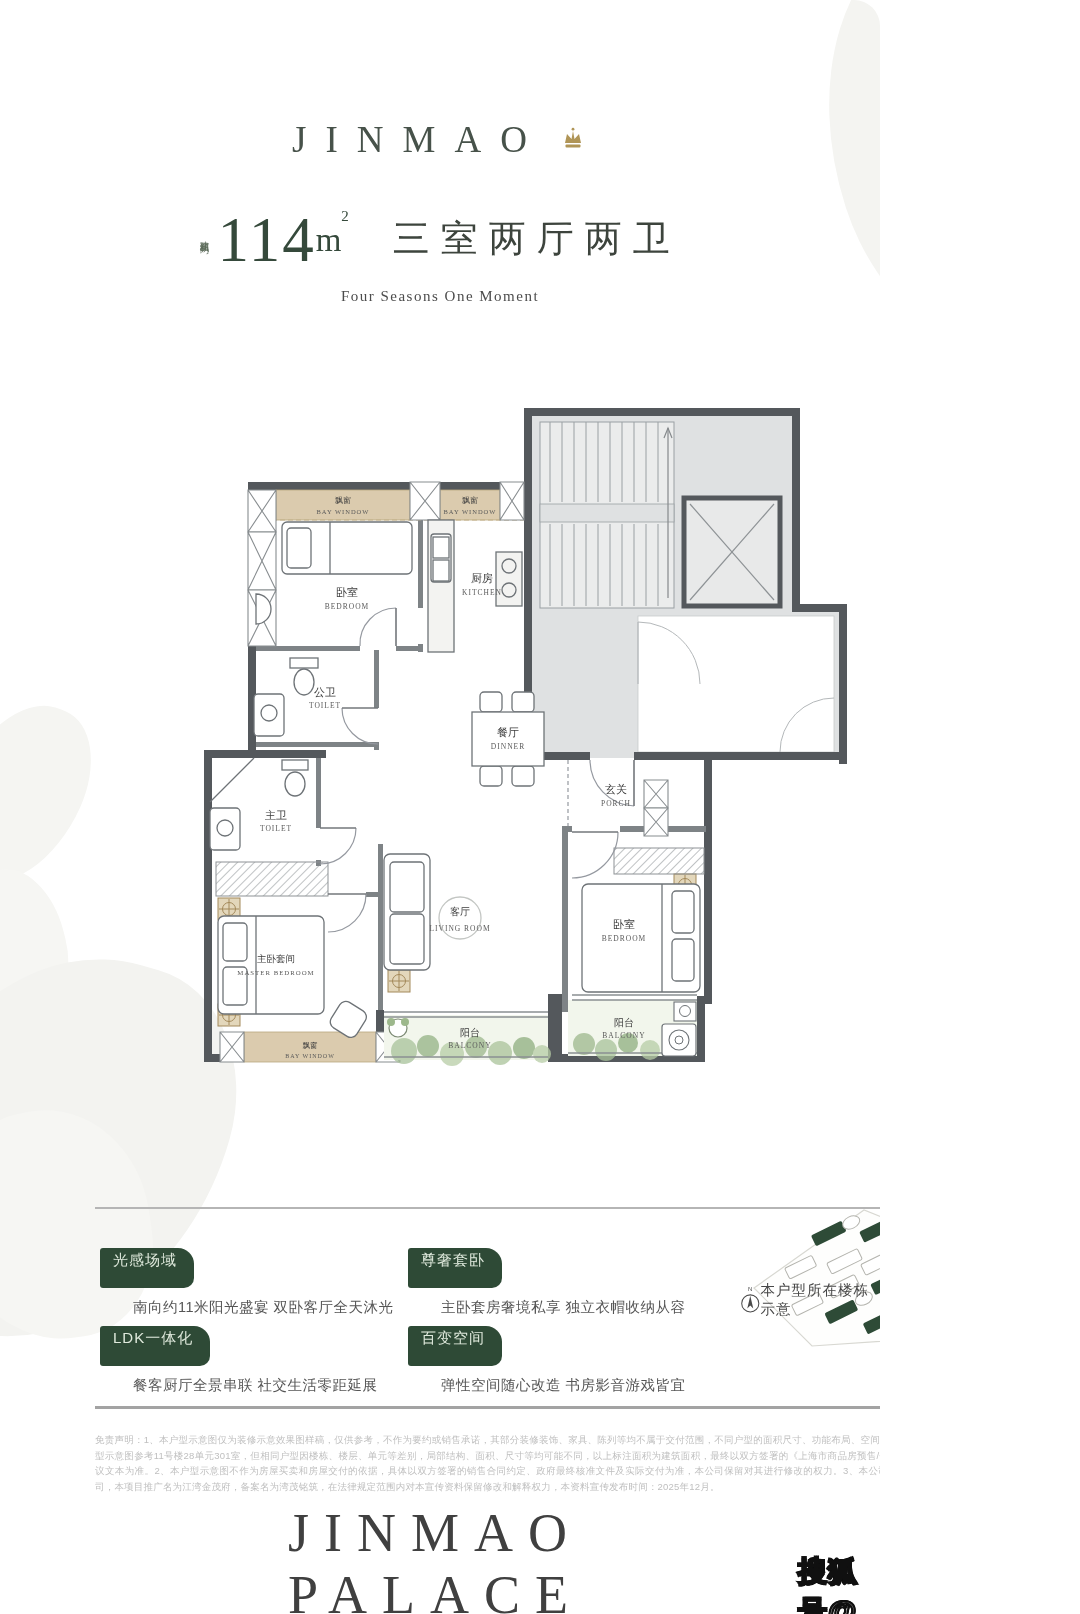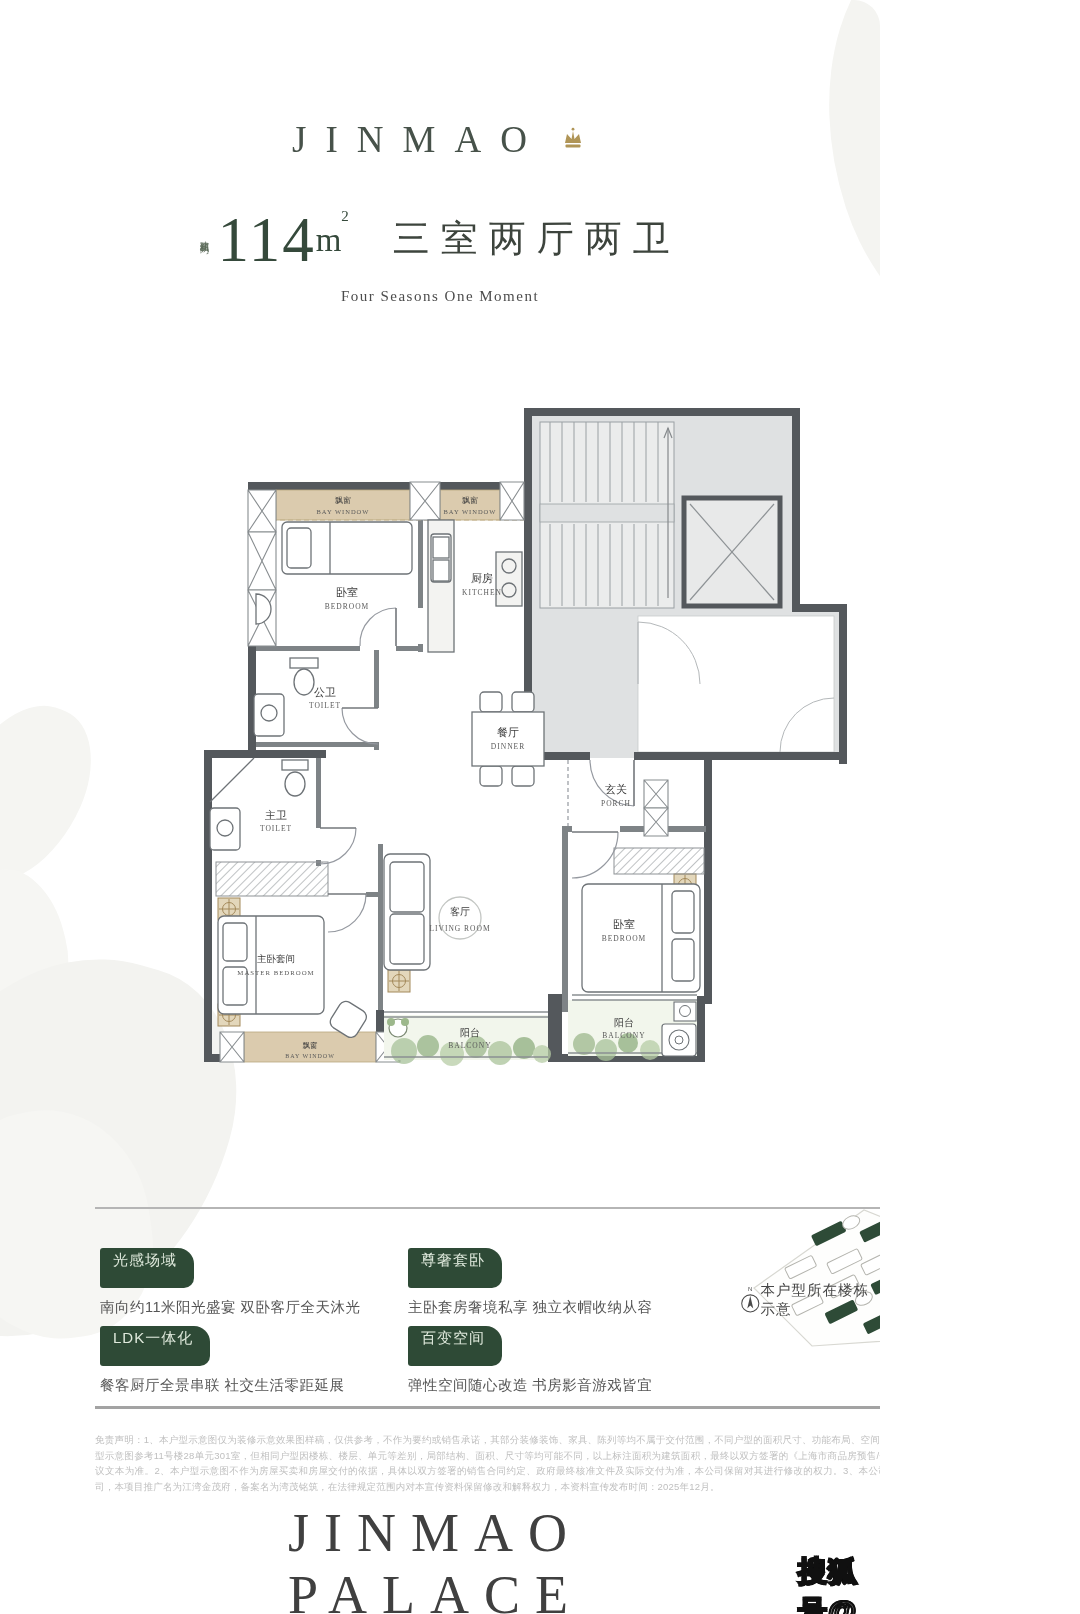--- a/index.html
+++ b/index.html
@@ -34,23 +34,23 @@
   .floorplan text { font-family:"Liberation Serif","DejaVu Serif",serif; fill:#3d3d3d; }
   .floorplan text.en { fill:#5a5a5a; letter-spacing:1px; }
 
   .divider { position:absolute; left:95px; width:890px; background:#b5b5b5; }
   .divider.d1 { top:1207px; height:2px; }
   .divider.d2 { top:1406px; height:3px; background:#a3a3a3; }
 
   .feature { position:absolute; width:300px; }
   .feature .tag { display:inline-block; background:#2e4a36; color:#dfe9dc; font-size:15px; letter-spacing:1px;
                   padding:3px 17px 18px 13px; border-radius:3px 16px 10px 3px; }
-  .feature .desc { margin-top:10px; font-size:14.5px; color:#555; letter-spacing:0.5px; }
+  .feature .desc { margin-top:10px; font-size:14.5px; color:#555; letter-spacing:0.5px;margin-left:33px; }
   .f0 { left:100px; top:1248px; } .f1 { left:408px; top:1248px; }
-  .f2 { left:100px; top:1326px; } .f3 { left:408px; top:1326px;font-family:Liberation Serif, serif; }
+  .f2 { left:100px; top:1326px; } .f3 { left:408px; top:1326px; }
 
   .siteplan { position:absolute; left:716px; top:1188px; width:270px; height:178px; }
   .siteplan-caption { position:absolute; left:740px; top:1281px; display:flex; align-items:center; }
   .siteplan-caption .cap { font-size:14.5px; color:#474747; letter-spacing:1px; }
 
   .disclaimer { position:absolute; left:95px; top:1432px; width:892px; font-size:9.5px; line-height:15.5px;
                 color:#bfbfbf; text-align:justify; letter-spacing:0.2px; }
 
   .wm-brand { position:absolute; left:288px; top:1502px; font-family:Liberation Serif, serif;
               font-size:54px; letter-spacing:15px; color:#404040; }

